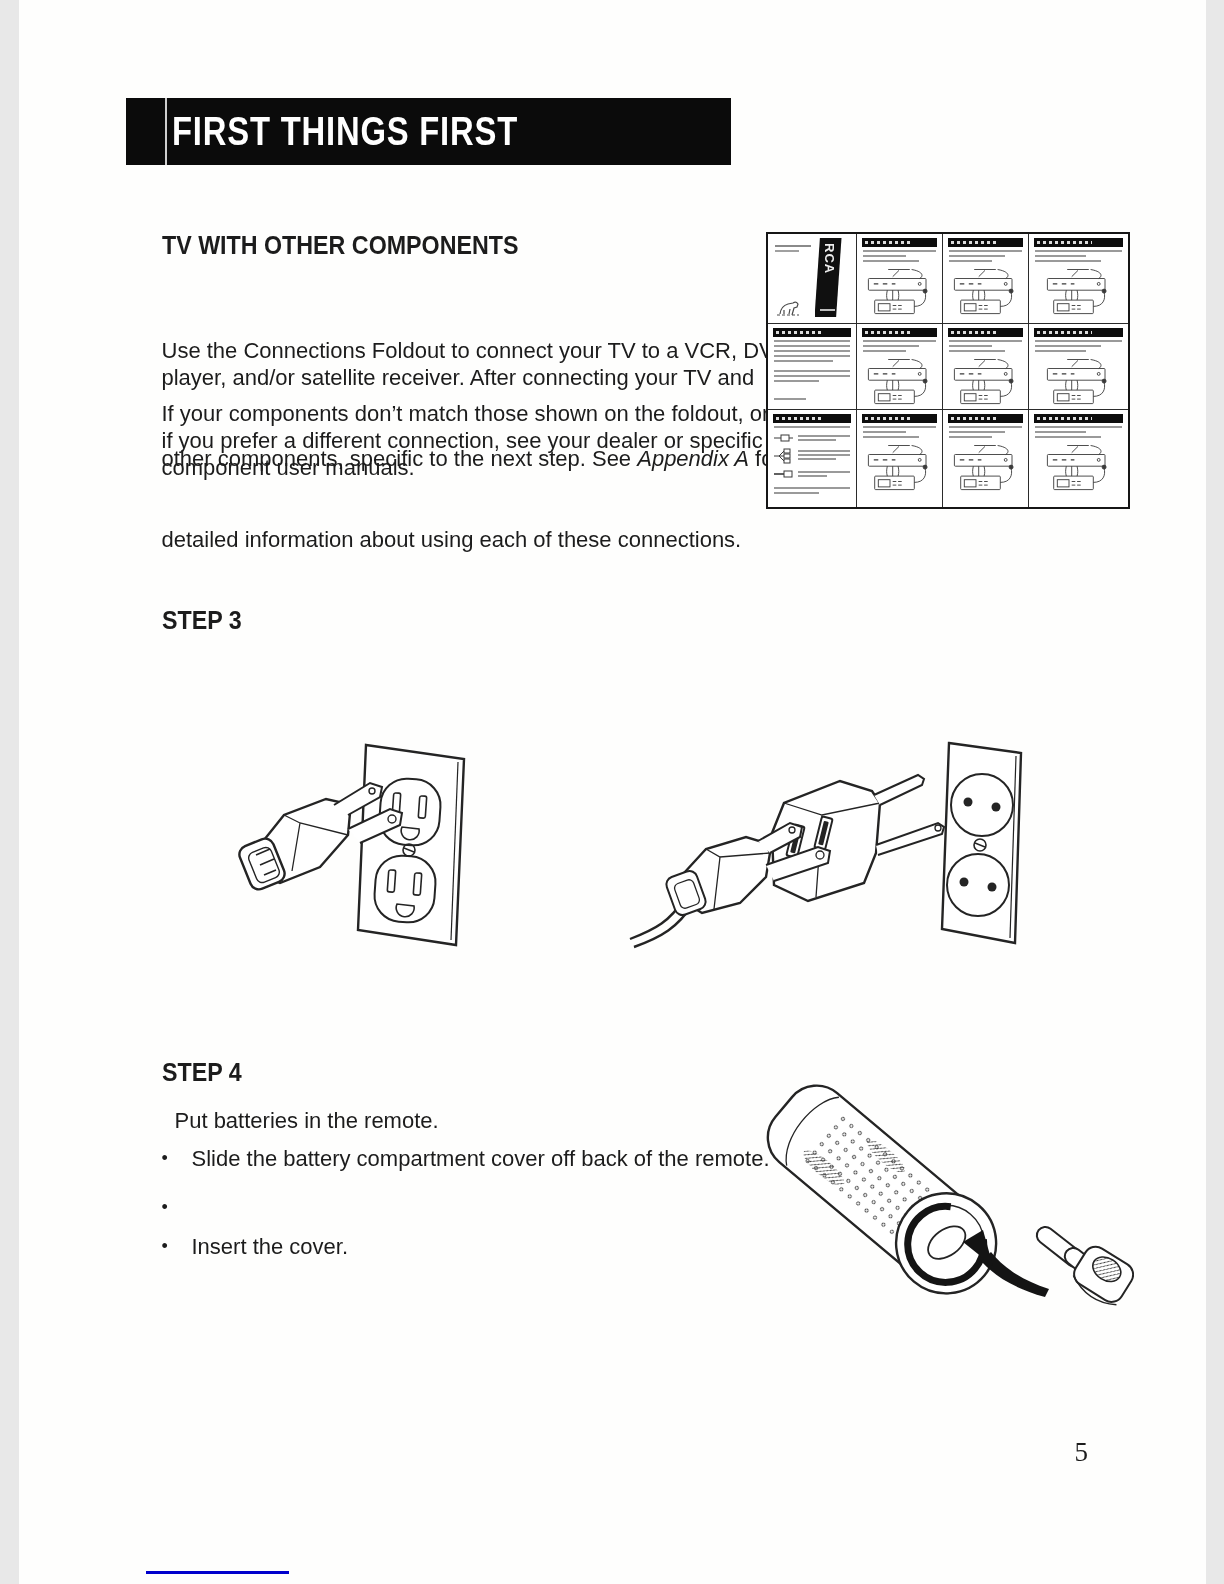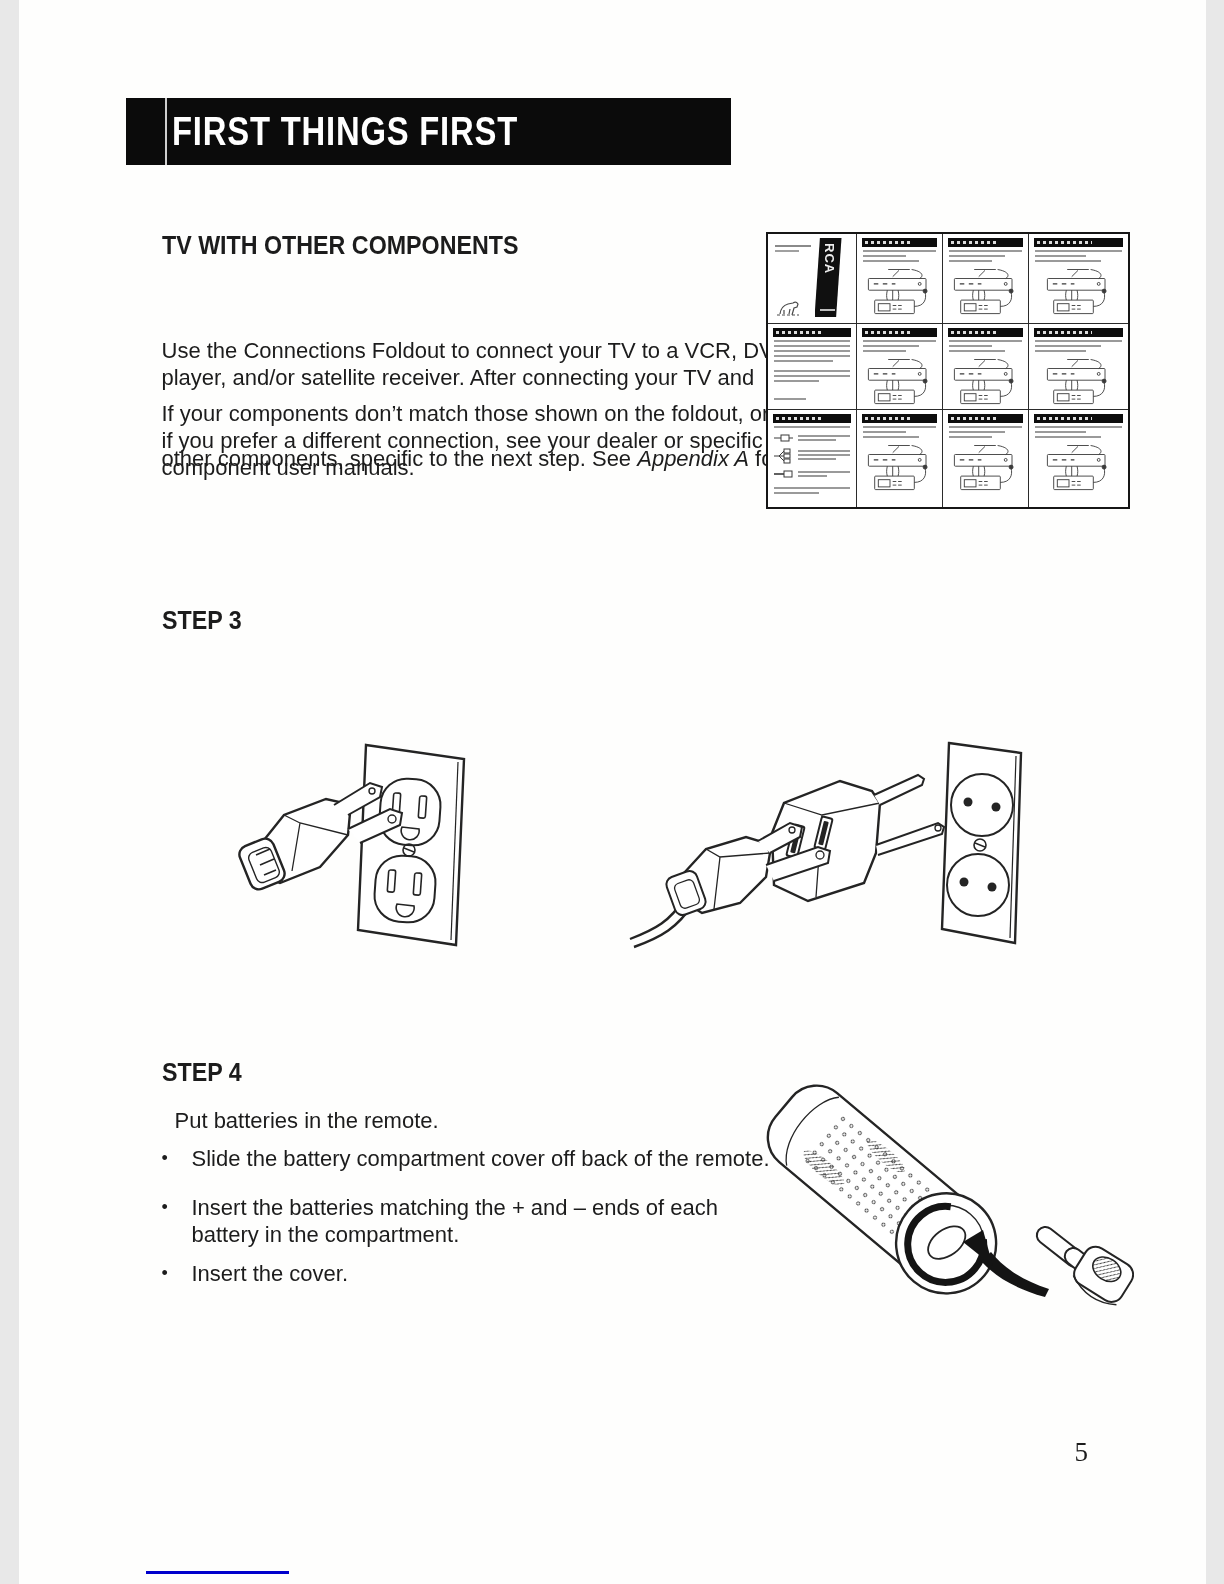--- a/index.html
+++ b/index.html
@@ -111,20 +111,21 @@
   <div class="abs banner">
     <span class="banner-title">FIRST THINGS FIRST</span>
   </div>
 
   <div class="abs h1" id="h-components">TV WITH OTHER COMPONENTS</div>
 
   <div class="abs body-txt" id="para1">
     <div>Use the Connections Foldout to connect your TV to a VCR, DVD
 player, and/or satellite receiver. After connecting your TV and</div>
     <div><span>other components, specific to the next step. See </span><em>Appendix A</em><span> for</span></div>
+    <div>detailed information about using each of these connections.</div>
   </div>
 
   <div class="abs body-txt" id="para2">If your components don’t match those shown on the foldout, or
 if you prefer a different connection, see your dealer or specific
 component user manuals.</div>
 
   <div class="abs" id="foldout">
 
     <div class="fo-cell">
       <div class="cover-line"></div>
@@ -357,22 +358,20 @@
   <div class="abs h1" id="h-step4">STEP 4</div>
   <div class="abs body-txt" id="step4-intro">Put batteries in the remote.</div>
 
   <div class="abs" id="bullets">
     <div class="bullet b1">
       <span class="dot">•</span>
       <span class="btxt">Slide the battery compartment cover off back of the remote.</span>
     </div>
     <div class="bullet b2">
       <span class="dot">•</span>
-      <span class="btxt">Insert the batteries matching the + and – ends of each
-battery in the compartment.</span>
     </div>
     <div class="bullet">
       <span class="dot">•</span>
       <span class="btxt">Insert the cover.</span>
     </div>
   </div>
 
   <svg class="abs" id="illus-remote" viewBox="0 0 393 245">
     <g class="lineart" stroke-width="2.4">
       <g transform="rotate(40 60 40)">

